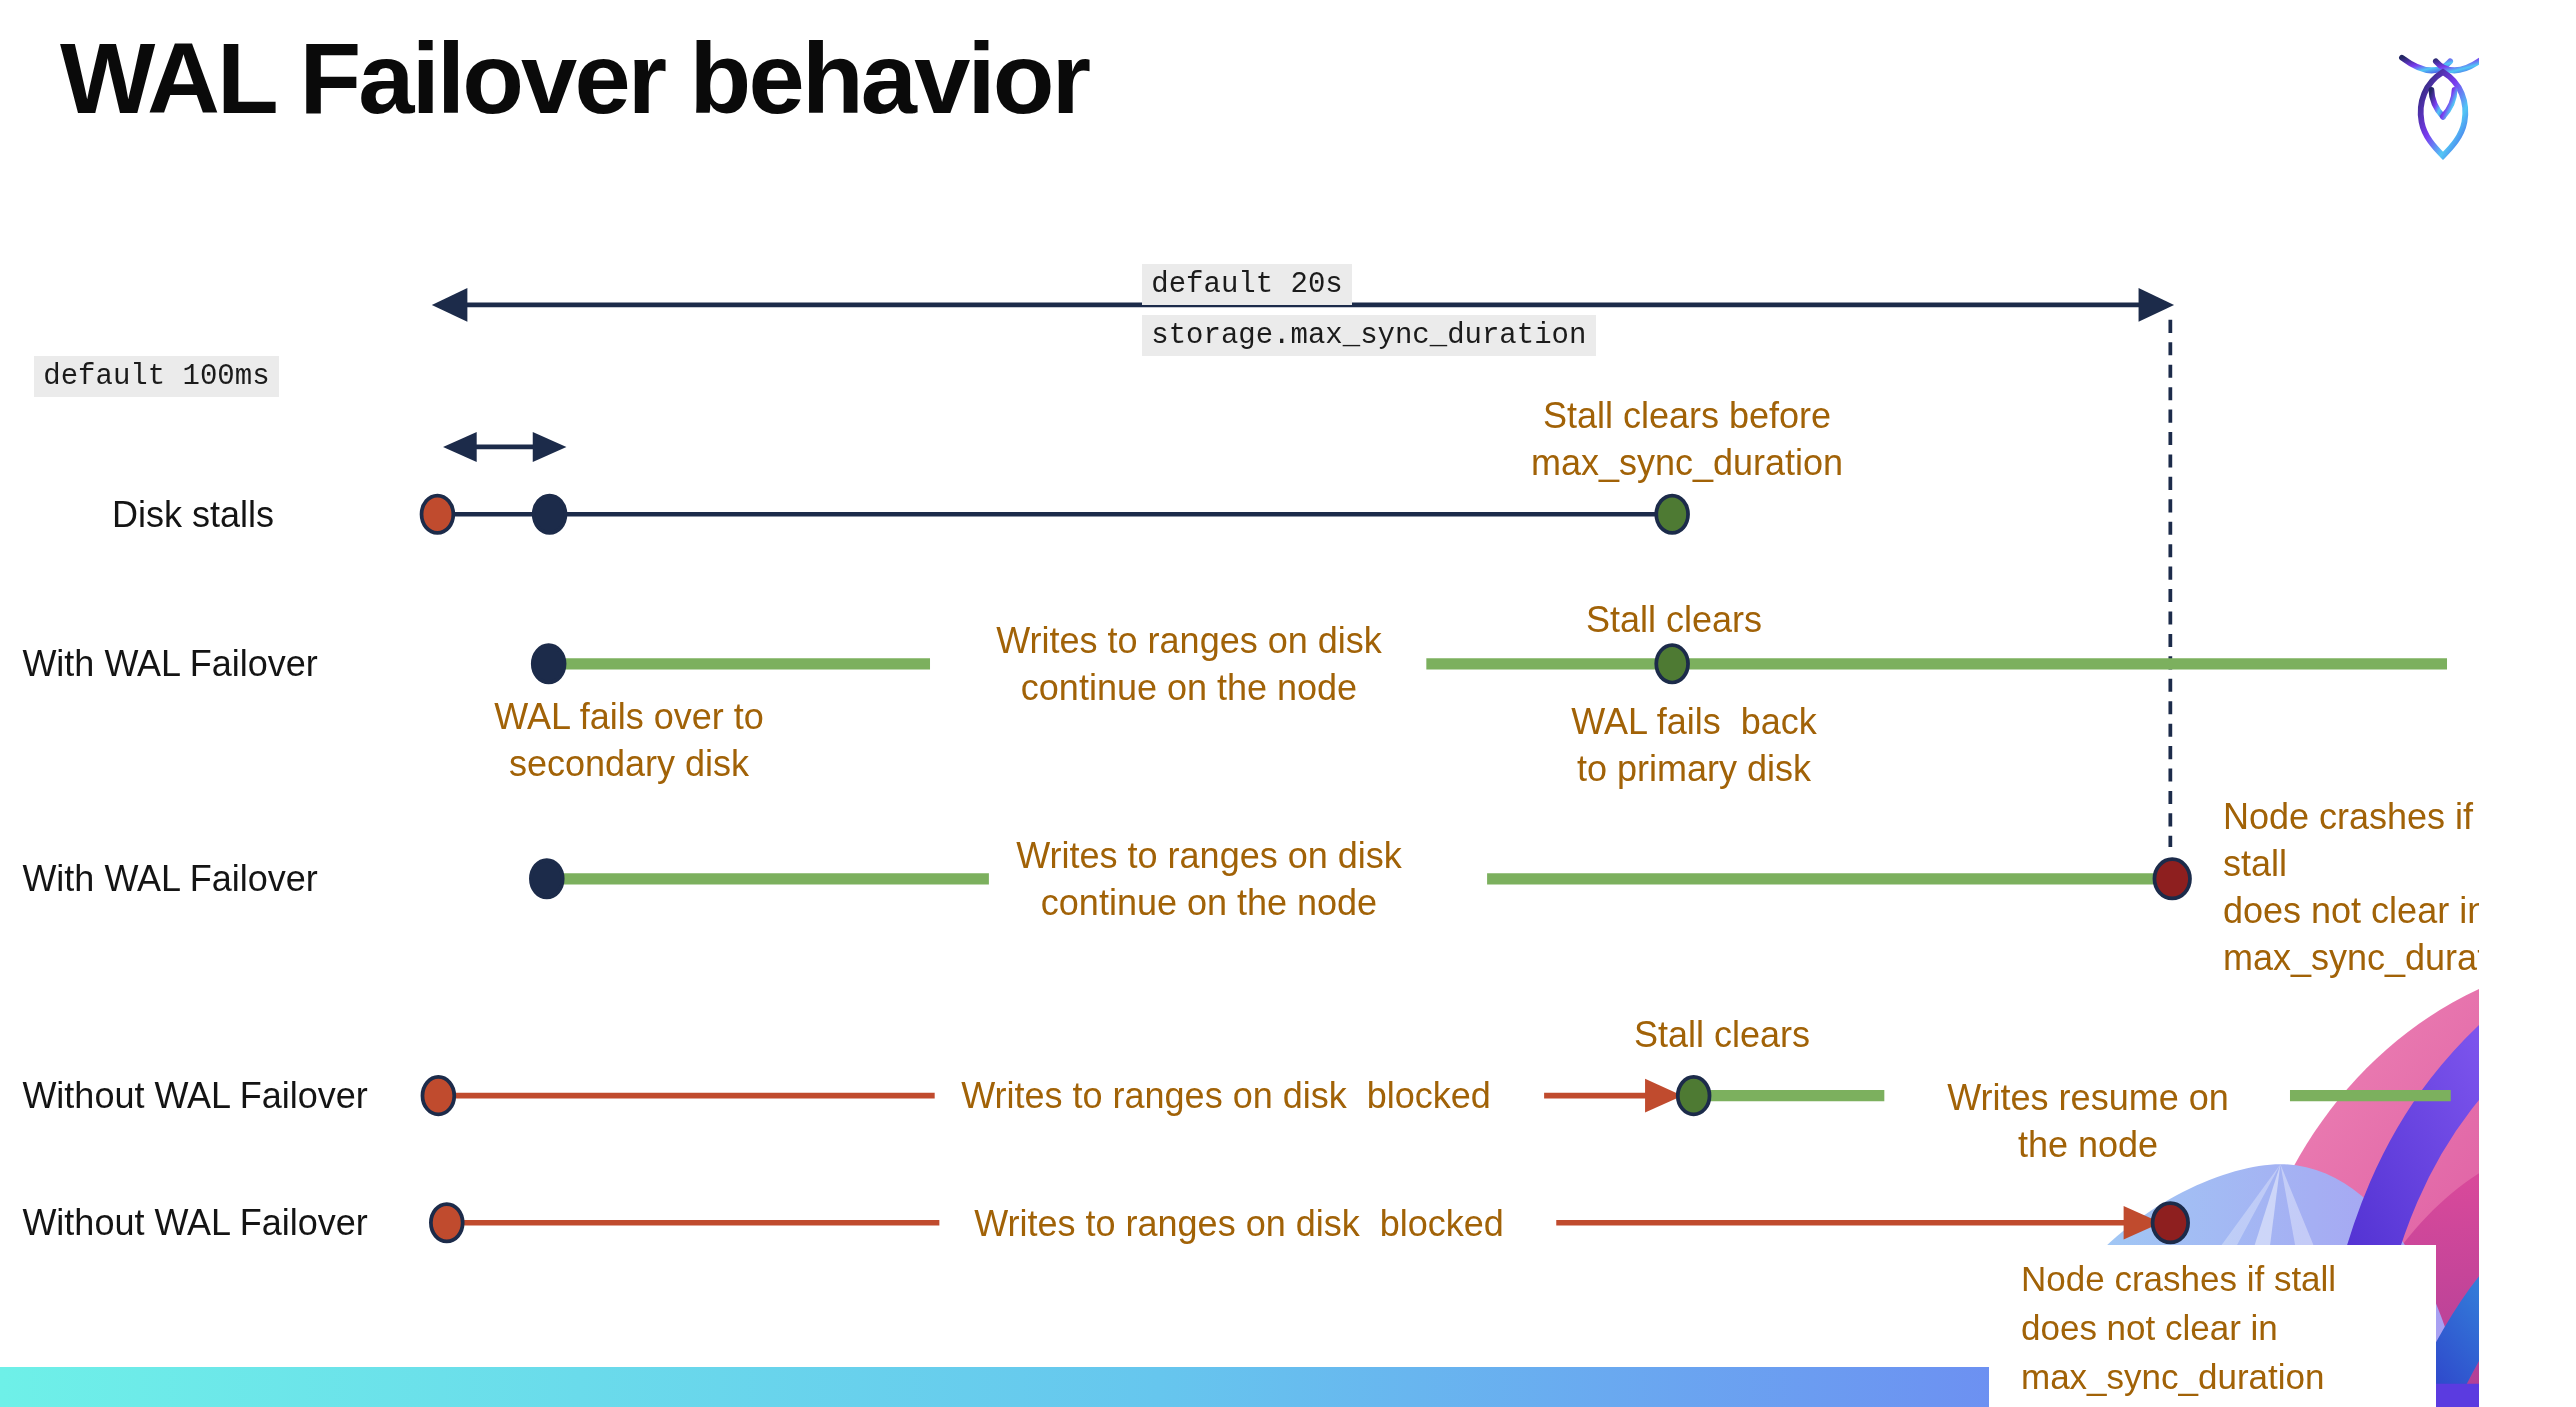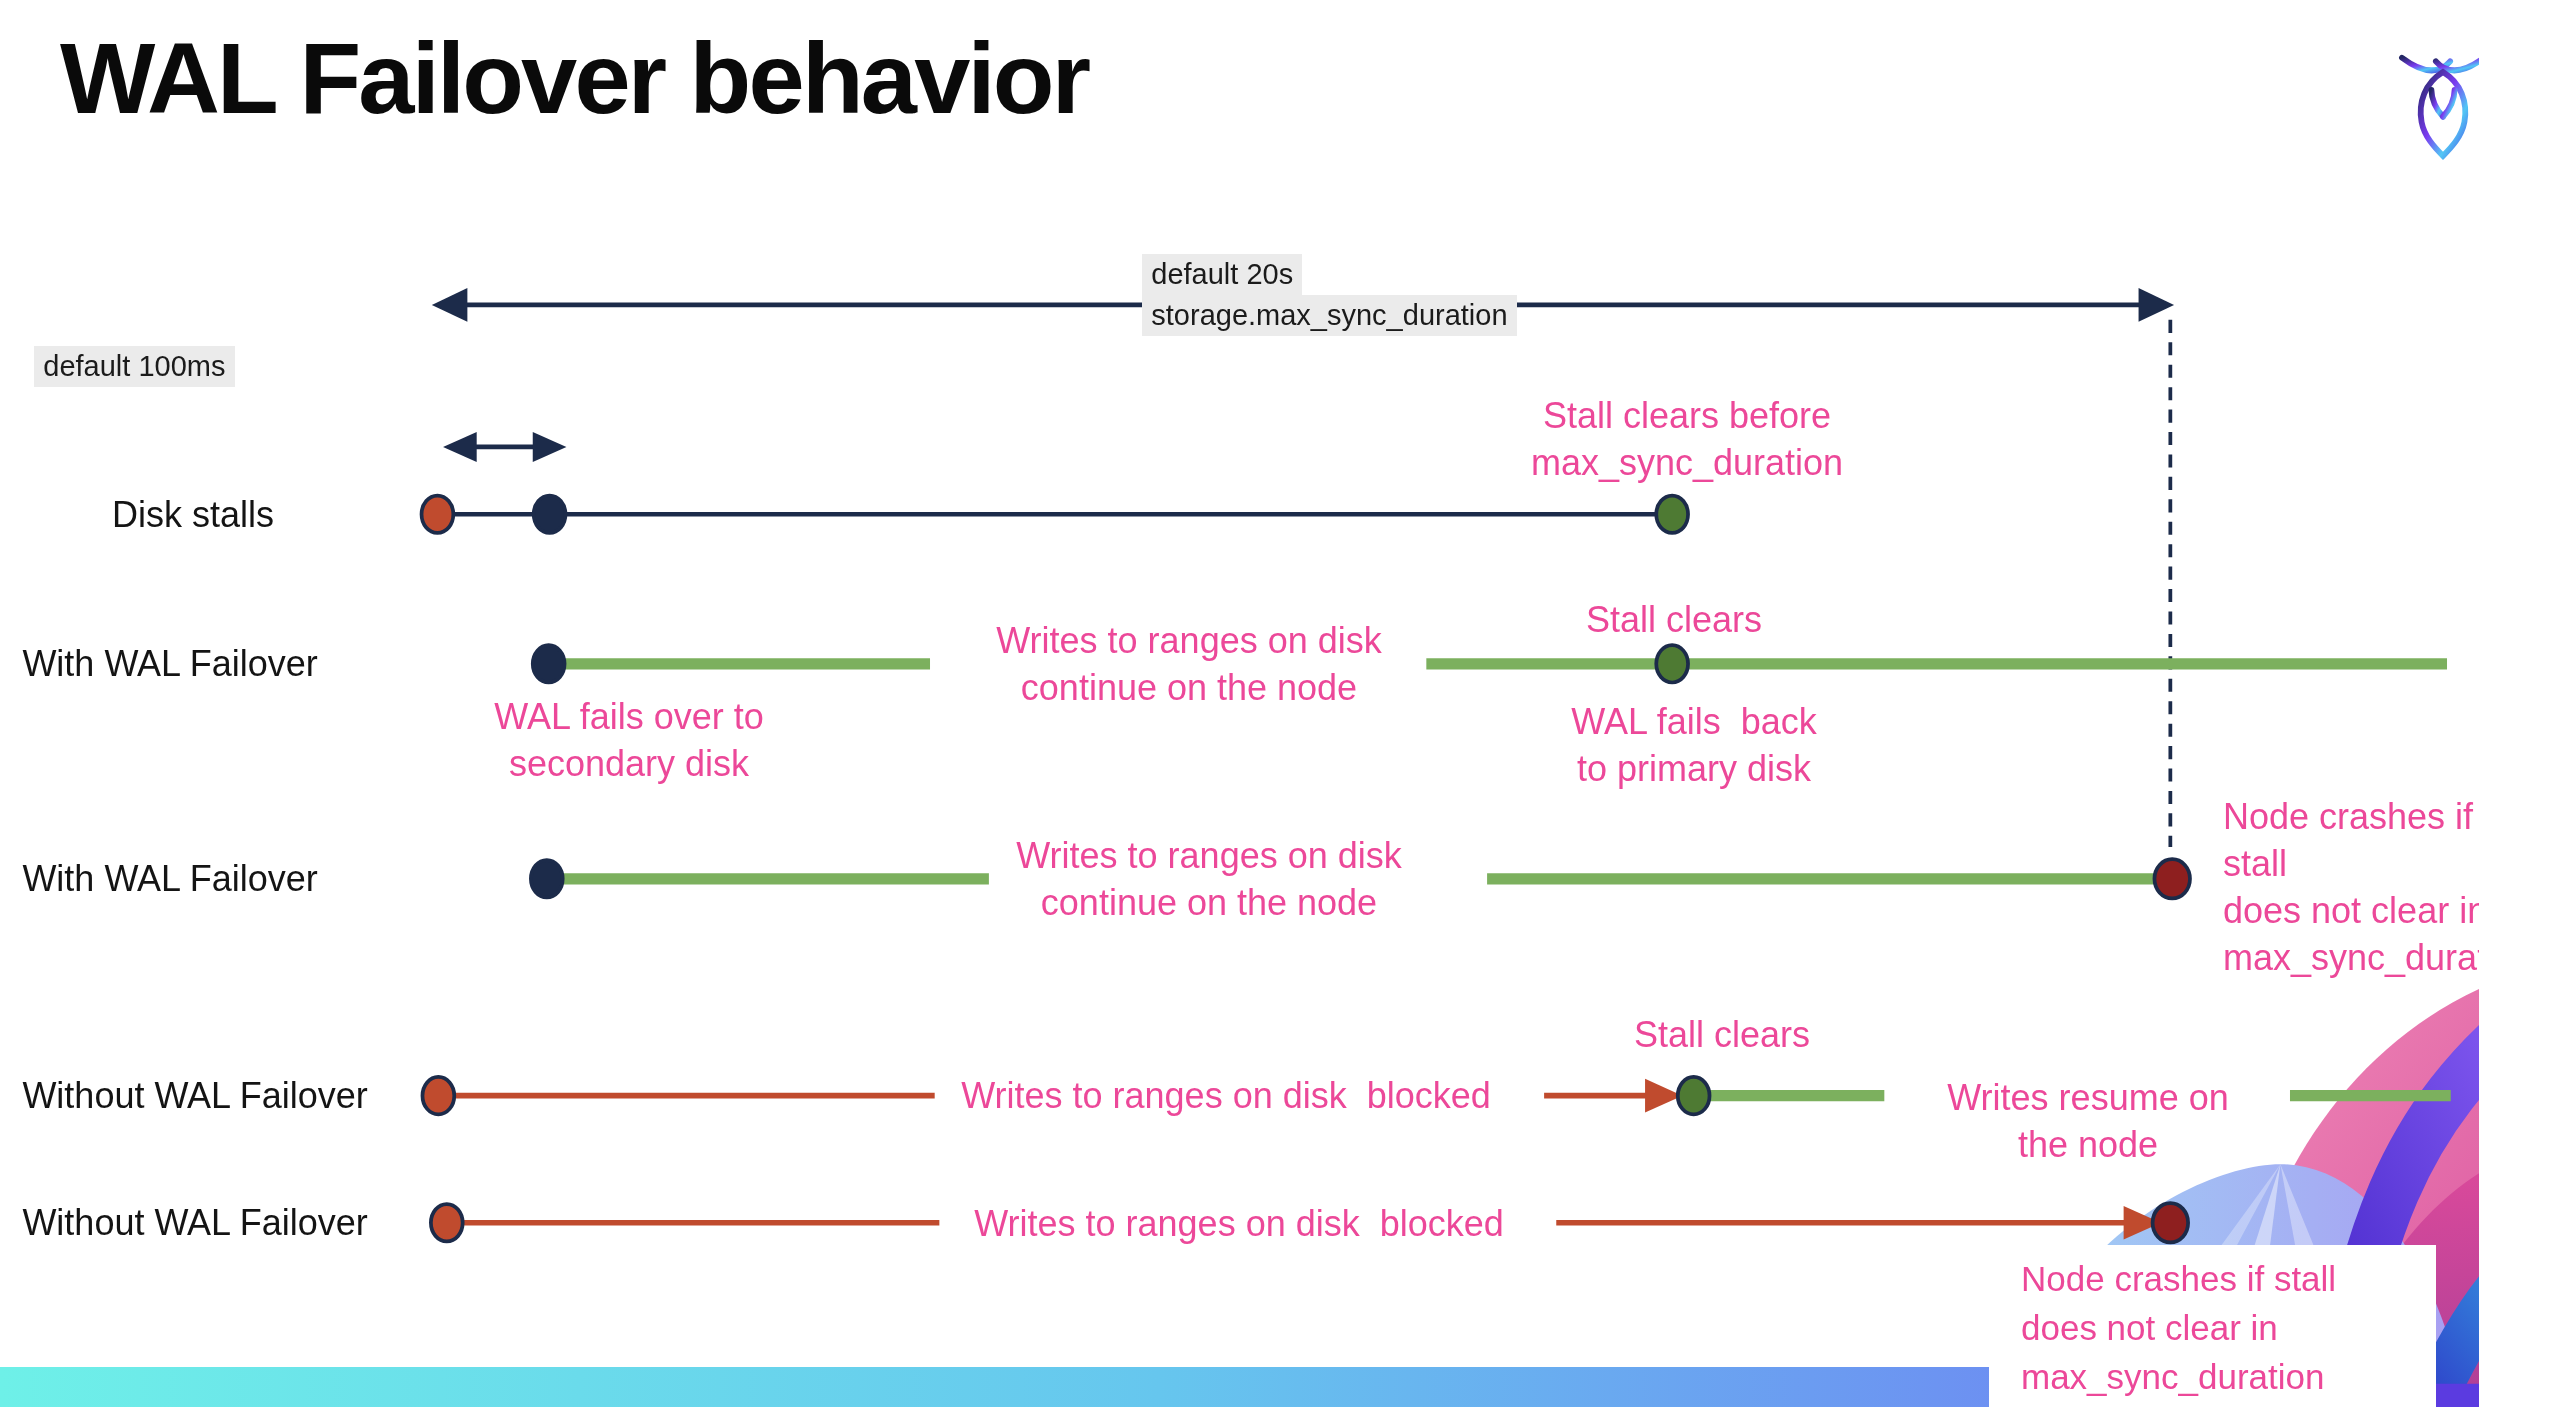--- a/index.html
+++ b/index.html
@@ -4,25 +4,25 @@
 <style>
   *{margin:0;padding:0;box-sizing:border-box}
   html,body{background:#ffffff}
   #slide{
     position:relative;width:2479px;height:1408px;background:#fff;overflow:hidden;
     font-family:"Liberation Sans","DejaVu Sans",sans-serif;color:#141414;
   }
   .abs{position:absolute}
   #title{left:60px;top:20.6px;font-size:101px;font-weight:800;letter-spacing:-2.8px;color:#0a0a0a;z-index:7}
   .mono{
-    font-family:Liberation Sans, sans-serif;font-size:29px;line-height:37px;
-    background:var(--label_bg,#ebebeb);padding:1.9px 9.3px;color:#1b1b1b;white-space:pre;z-index:7;display:inline-block;
+    font-family:Liberation Mono, monospace;font-size:29px;line-height:37px;
+    background:var(--label_bg,#ebebeb);padding:1.9px 9.3px;color:#1b1b1b;white-space:pre;z-index:7;display:inline-block;margin-top:10px;
   }
   .rowlabel{font-size:36px;line-height:43px;color:#141414;z-index:7;white-space:pre}
-  .note{font-size:36px;line-height:47px;color:#ec4899;z-index:7;white-space:pre-wrap}
+  .note{font-size:36px;line-height:47px;color:#a16207;z-index:7;white-space:pre-wrap}
   .center{transform:translate(-50%,-50%);text-align:center}
   svg{display:block}
   #diagram{left:0;top:0;z-index:5}
   #decor{left:1925px;top:884px;z-index:2}
   #logo{left:2398px;top:47px;z-index:7}
   #bottombar{
     left:0;top:1367px;width:2576px;height:41px;z-index:1;
     background:linear-gradient(90deg,var(--bar_left,#6ef0e8) 0%,#66c6ee 45%,var(--bar_right,#6d8cf2) 80%,#7b85f0 100%);
   }
   #card{left:1989px;top:1245px;width:447px;height:163px;background:#ffffff;z-index:6}

